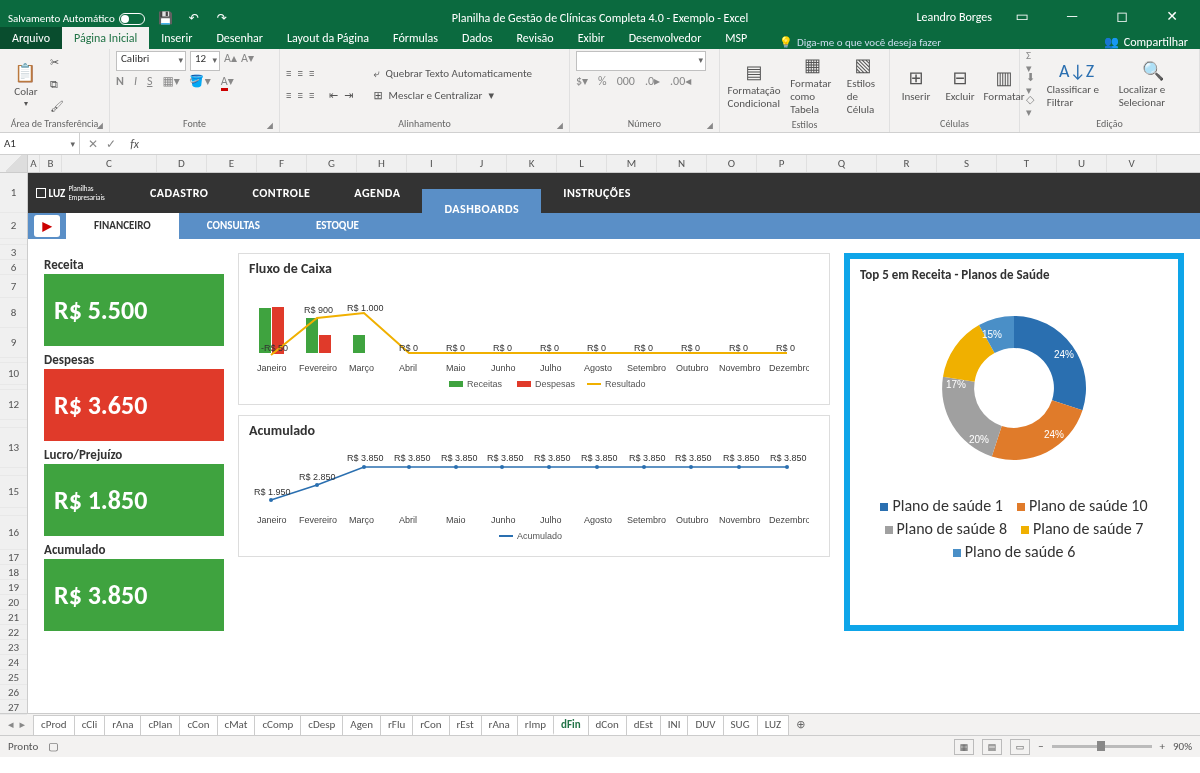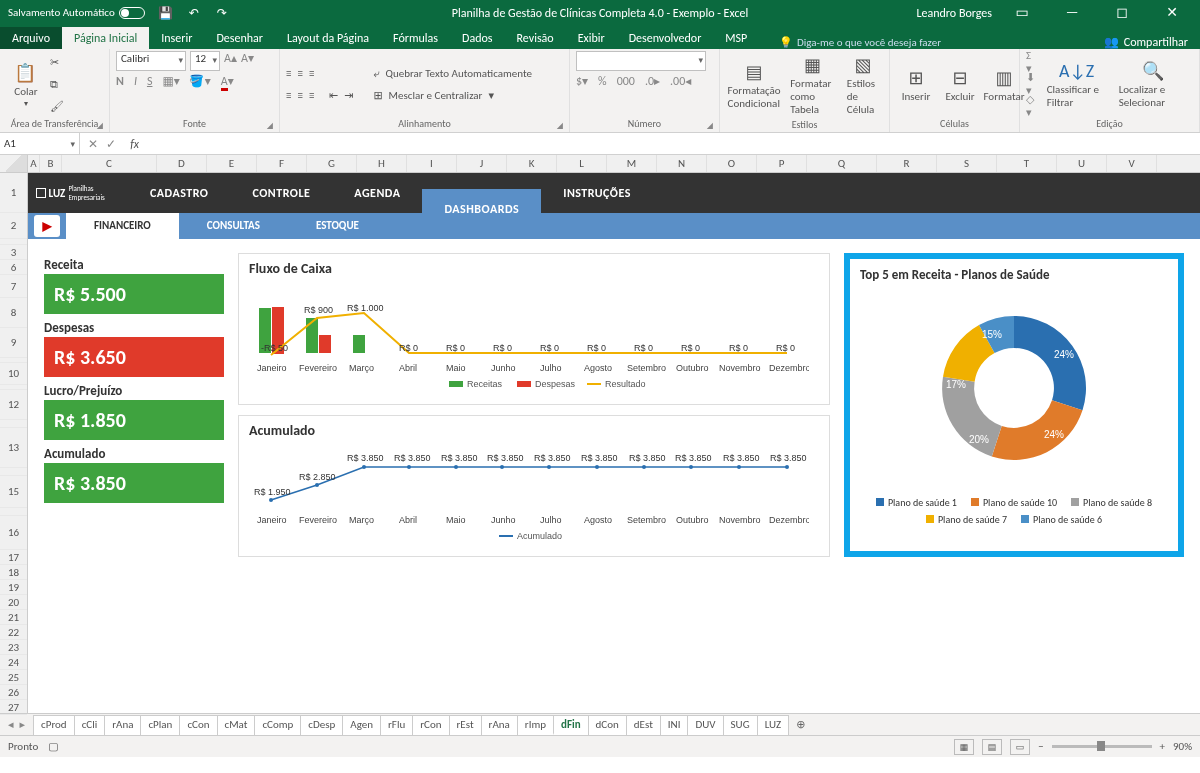--- a/index.html
+++ b/index.html
@@ -1,19 +1,19 @@
 <!DOCTYPE html>
 <html><head>
 <meta charset="utf-8">
 <style>
 * { margin: 0; padding: 0; box-sizing: border-box; font-family: "Segoe UI", Calibri, sans-serif; }
 body { background: #fff; font-size: 12px; color: #333; overflow: hidden; width: 1200px; height: 773px; }
 
 
-.titlebar { height: 25px; background: #0b6a3f; display: flex; align-items: center; color: #fff; position: relative; }
+.titlebar { height: 25px; background: #0b6a3f; display: flex; align-items: flex-end; color: #fff; position: relative; }
 .titlebar .autosave { margin-left: 8px; font-size: 11px; display: flex; align-items: center; gap: 4px; }
 .titlebar .autosave .toggle { width: 26px; height: 12px; border: 1px solid #fff; border-radius: 6px; position: relative; }
 .titlebar .autosave .toggle::after { content: ""; width: 8px; height: 8px; background: #fff; border-radius: 50%; position: absolute; top: 1px; left: 1px; }
 .titlebar .qat { display: flex; gap: 14px; margin-left: 14px; align-items: center; }
 .titlebar .qat .qi { width: 14px; height: 14px; display: flex; align-items: center; justify-content: center; font-size: 12px; }
 .titlebar .title { position: absolute; left: 50%; transform: translateX(-50%); font-size: 12px; }
 .titlebar .right { margin-left: auto; display: flex; align-items: center; gap: 10px; margin-right: 8px; }
 .titlebar .right .winbtn { width: 40px; text-align: center; font-size: 14px; }
 
 
@@ -64,31 +64,31 @@
 
 .app-sub { height: 26px; background: #5a8fc7; display: flex; align-items: center; color: #fff; font-size: 11px; font-weight: 600;}
 .app-sub .play { width: 26px; height: 22px; background: #fff; margin: 0 6px; border-radius: 3px; display:flex;align-items:center;justify-content:center;color:#c00;font-size:12px;}
 .app-sub .sitem { padding: 0 28px; line-height: 26px; }
 .app-sub .sitem.active { background: #fff; color: #333; }
 
 .dashboard { padding: 14px 16px; display: flex; gap: 14px; background: #fff; }
 
 .kpis { width: 180px; display: flex; flex-direction: column; gap: 2px; }
 .kpi-label { font-weight: 700; font-size: 13px; color: #333; margin-top:4px;}
-.kpi-box { color: #fff; font-size: 20px; font-weight: 700; padding: 8px 10px; }
+.kpi-box { color: #fff; font-size: 26px; font-weight: 700; padding: 20px 10px; }
 .kpi-green { background: #3fa33f; }
 .kpi-red { background: #e03a2a; }
 
 .charts { flex: 1; display: flex; flex-direction: column; gap: 10px; }
 .chart-card { border: 1px solid #ddd; padding: 6px 10px 8px 10px; }
 .chart-title { font-weight: 700; font-size: 14px; margin-bottom: 6px; }
 
 .donut-card { border: 6px solid #0ea5e9; padding: 8px 10px; width: 340px;}
 .donut-wrap { display:flex; justify-content:center;}
-.donut-legend { display:flex; flex-wrap:wrap; gap:4px 14px; font-size:10px; margin-top:8px; justify-content:center;}
+.donut-legend { display:flex; flex-wrap:wrap; gap:4px 14px; font-size:16px; margin-top:8px; justify-content:center;}
 .donut-legend .sw { display:inline-block; width:8px;height:8px; margin-right:4px;}
 
 
 .sheettabs { height: 22px; border-top: 1px solid #ccc; background: #f3f2f1; display:flex; align-items:center; font-size:11px;}
 .sheettabs .nav { display:flex; gap:6px; padding:0 8px; color:#888;}
 .sheettabs .stab { border:1px solid #ccc; border-bottom:none; padding:2px 7px; background:#fff; color:#555; margin-right:-1px;}
 .sheettabs .stab.active { color: #217346; font-weight:600; border-bottom:2px solid #fff;}
 .sheettabs .plus { padding:0 8px; color:#666;}
 
 

